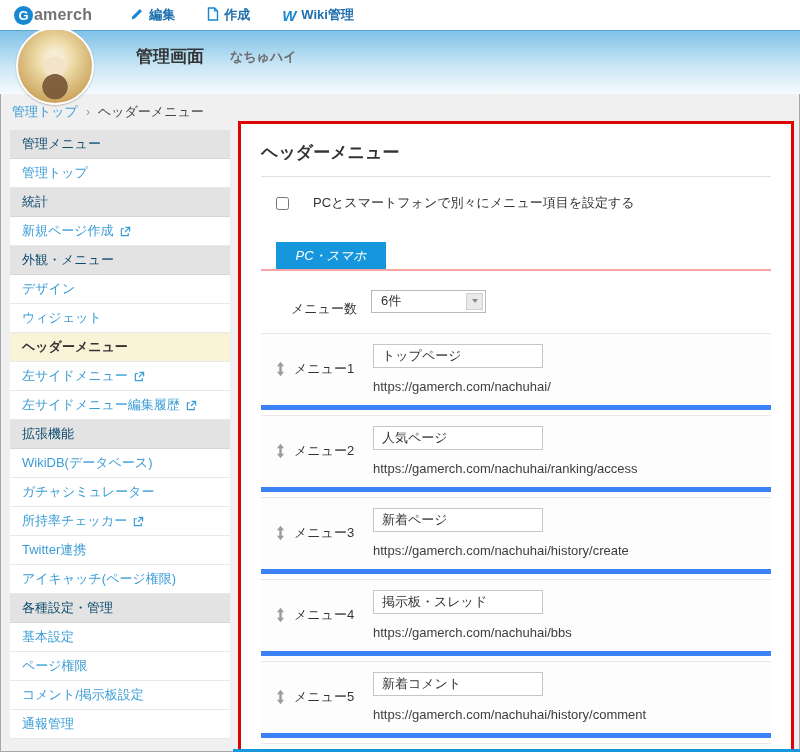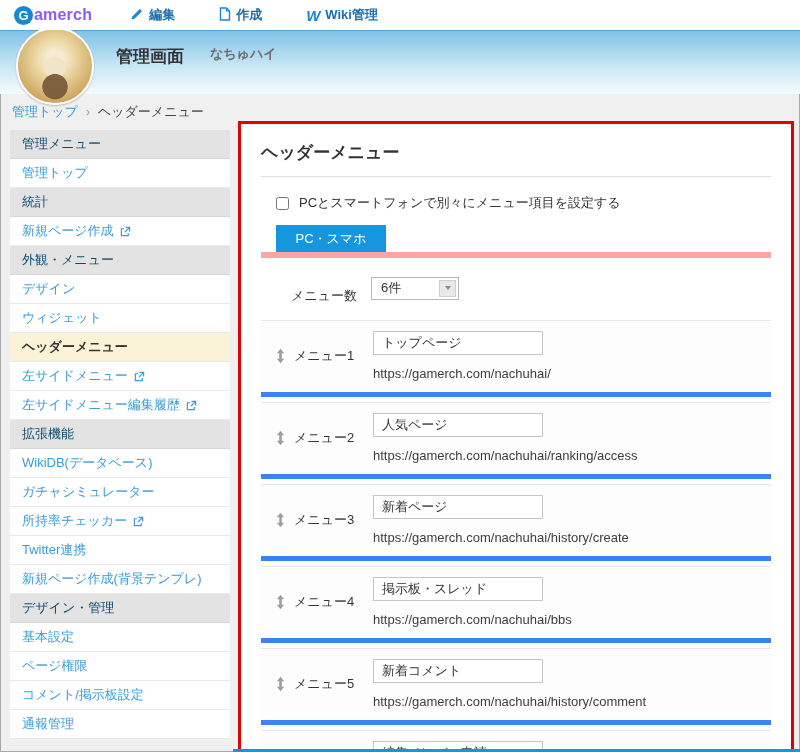--- a/index.html
+++ b/index.html
@@ -13,32 +13,32 @@
   
   .topbar {
     height:30px; background:#fff; display:flex; align-items:center;
     padding-left:14px; position:relative; z-index:3;
   }
   .logo { display:flex; align-items:center; cursor:pointer; }
   .logo-g {
     width:19px; height:19px; border-radius:50%; background:#1787d2; color:#fff;
     font-weight:bold; font-size:13px; display:flex; align-items:center; justify-content:center;
   }
-  .logo-rest { font-size:16px; font-weight:bold; color:#8b5cf6; letter-spacing:0.2px; margin-left:1px; }
-  .topnav { display:flex; margin-left:38px; gap:44px; }
+  .logo-rest { font-size:16px; font-weight:bold; color:#737373; letter-spacing:0.2px; margin-left:1px; }
+  .topnav { display:flex; margin-left:38px; gap:32px; }
   .topnav-item { display:flex; align-items:center; gap:5px; font-size:13px; font-weight:bold; color:#1c6fae; cursor:pointer; }
   .w-glyph { color:#1787d2; font-weight:900; font-size:15px; font-style:italic; }
 
   
   .bluehead {
     height:64px; border-top:1px solid #5aa4d2;
     background:linear-gradient(#7fc2e7 0%, #c9e6f5 55%, #f6fbfe 100%);
     position:relative; z-index:2;
   }
-  .bluehead-inner { padding:14px 0 0 116px; display:flex; align-items:flex-start; }
+  .bluehead-inner { padding:14px 0 0 116px; display:flex; align-items:center;margin-left:20px; }
   .admin-title { font-size:17px; font-weight:bold; color:#333; }
   .wiki-name { font-size:13px; font-weight:bold; color:#6b6b6b; margin-left:26px; }
   .avatar {
     position:absolute; left:16px; top:-4px; width:78px; height:78px; border-radius:50%;
     z-index:4; cursor:pointer; border:2px solid #fefefe;
     background:
       radial-gradient(circle at 50% 78%, rgba(122,90,58,.95) 0 18%, rgba(122,90,58,0) 19%),
       radial-gradient(circle at 50% 52%, #f3e3c8 0 20%, rgba(243,227,200,0) 21%),
       radial-gradient(circle at 50% 40%, #f6ecd3 14%, #ecd9a4 33%, #ddc184 52%, #cfa964 72%, #bb9050 100%);
     box-shadow:0 1px 2px rgba(0,0,0,.25);
@@ -64,34 +64,34 @@
   .sb-item.current { background:#fbf3d8; color:#333; font-weight:bold; }
   .ext-icon { flex:none; display:inline-flex; }
 
   
   .main-col { flex:1; margin:-9px 6px 0 8px; position:relative; }
   .main-box { border:3px solid #dd0404; background:#fff; min-height:631px; }
   .main-inner { padding:17px 20px 14px 20px; }
 
   .page-title { font-size:17px; font-weight:bold; color:#333; padding-bottom:12px; border-bottom:1px solid #e0e0e0; }
 
-  .chk-row { margin:17px 0 0 15px; display:flex; align-items:center; gap:10px; font-size:13px; color:#333; }
+  .chk-row { margin:17px 0 0 15px; display:flex; align-items:center; gap:24px; font-size:13px; color:#333; }
   .chk-row input { width:13px; height:13px; margin:0; accent-color:#fff; }
 
-  .tabbar { margin-top:13px; border-bottom:6px solid #fca5a5; }
+  .tabbar { margin-top:30px; border-bottom:2px solid #fca5a5;font-style:italic; }
   .tab {
     display:inline-flex; align-items:center; justify-content:center;
     width:110px; height:27px; margin-left:15px;
     background:#1696dc; color:#fff; font-size:13px; cursor:pointer;
   }
 
   .count-row { margin:13px 0 0 30px; display:flex; align-items:center; font-size:13px; color:#333; }
   .count-label { width:80px;margin-top:16px; }
   .count-select {
-    display:inline-flex; width:88px; height:23px; border:1px solid #b9b9b9; background:#fff;
+    display:inline-flex; width:115px; height:23px; border:1px solid #b9b9b9; background:#fff;
     cursor:pointer; align-items:stretch;
   }
   .count-select .val { flex:1; display:flex; align-items:center; padding-left:9px; font-size:13px; color:#333; }
   .count-select .arrow-box {
     width:17px; margin:2px; background:#e9e9e9; border:1px solid #cfcfcf;
     display:flex; align-items:center; justify-content:center;
   }
   .count-select .arrow-box::after {
     content:""; width:0; height:0; border-left:3.5px solid transparent;
     border-right:3.5px solid transparent; border-top:4px solid #8a8a8a;
@@ -257,26 +257,26 @@
             </svg>
           </span>
         </div>
 
         <div class="sb-item link">
           <span>Twitter連携</span>
 
         </div>
 
         <div class="sb-item link">
-          <span>新規ページ作成(背景テンプレ)</span>
+          <span>アイキャッチ(ページ権限)</span>
 
         </div>
 
         <div class="sb-item header">
-          <span>デザイン・管理</span>
+          <span>各種設定・管理</span>
 
         </div>
 
         <div class="sb-item link">
           <span>基本設定</span>
 
         </div>
 
         <div class="sb-item link">
           <span>ページ権限</span>

